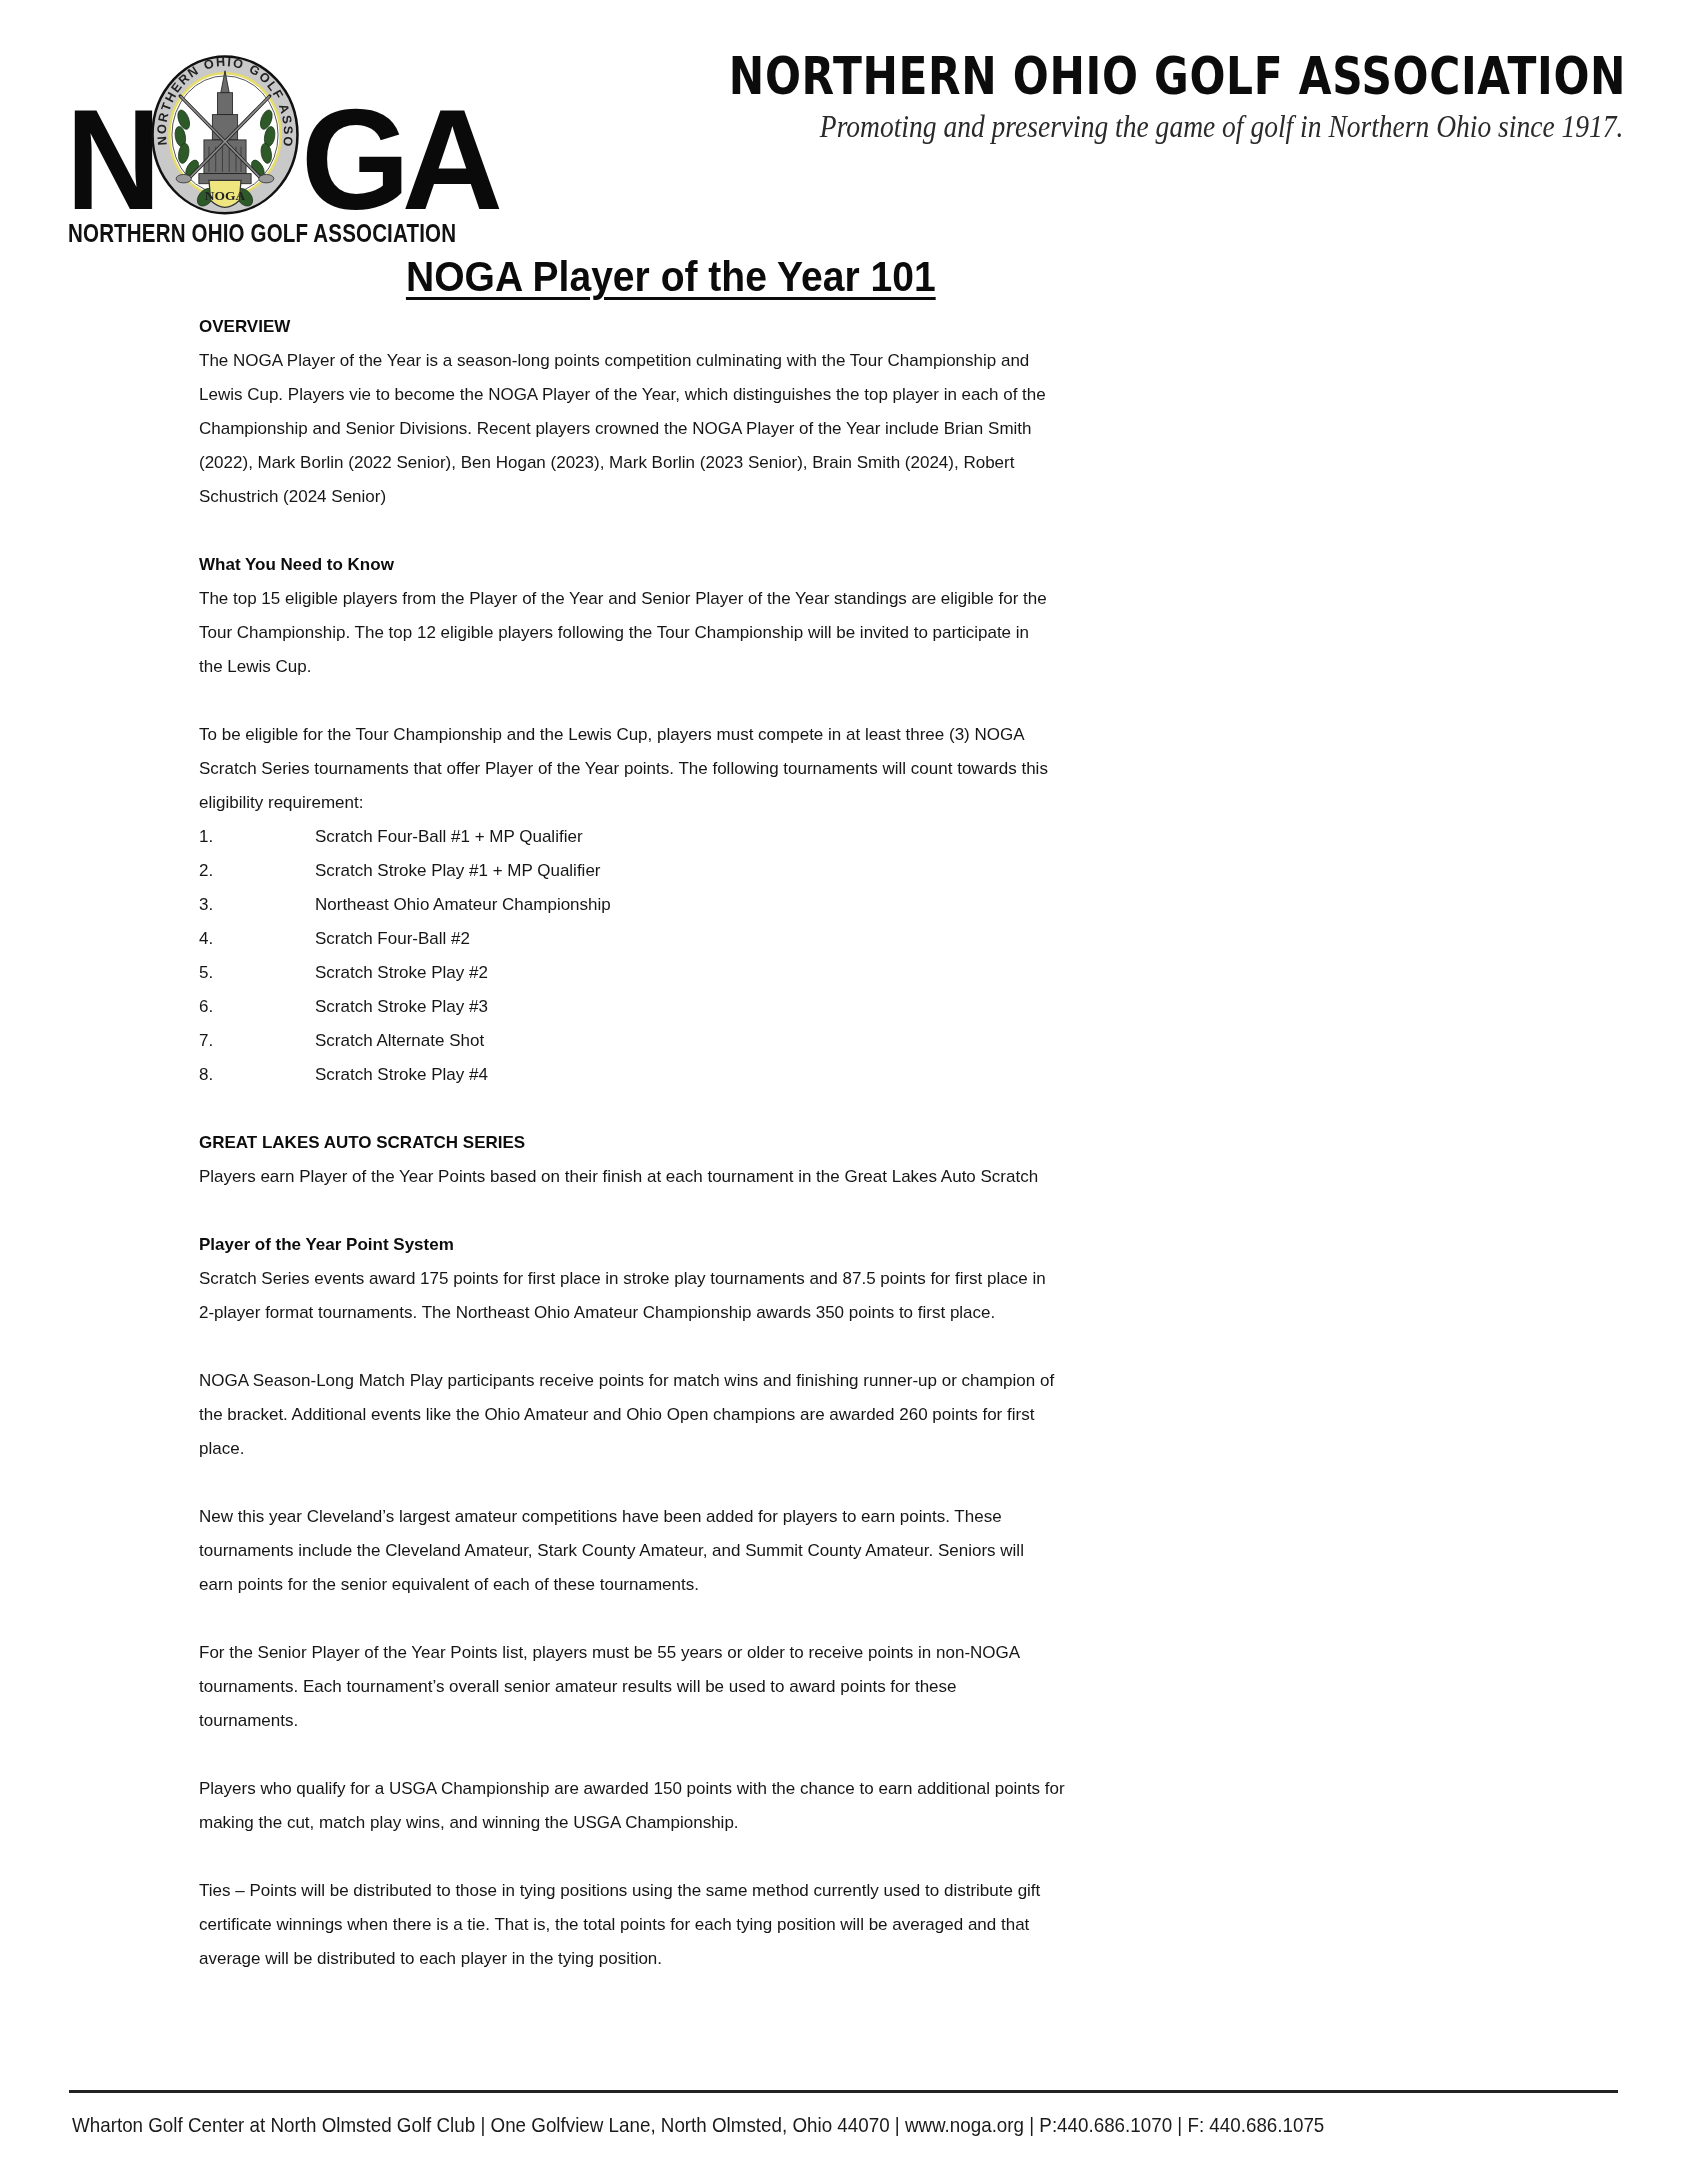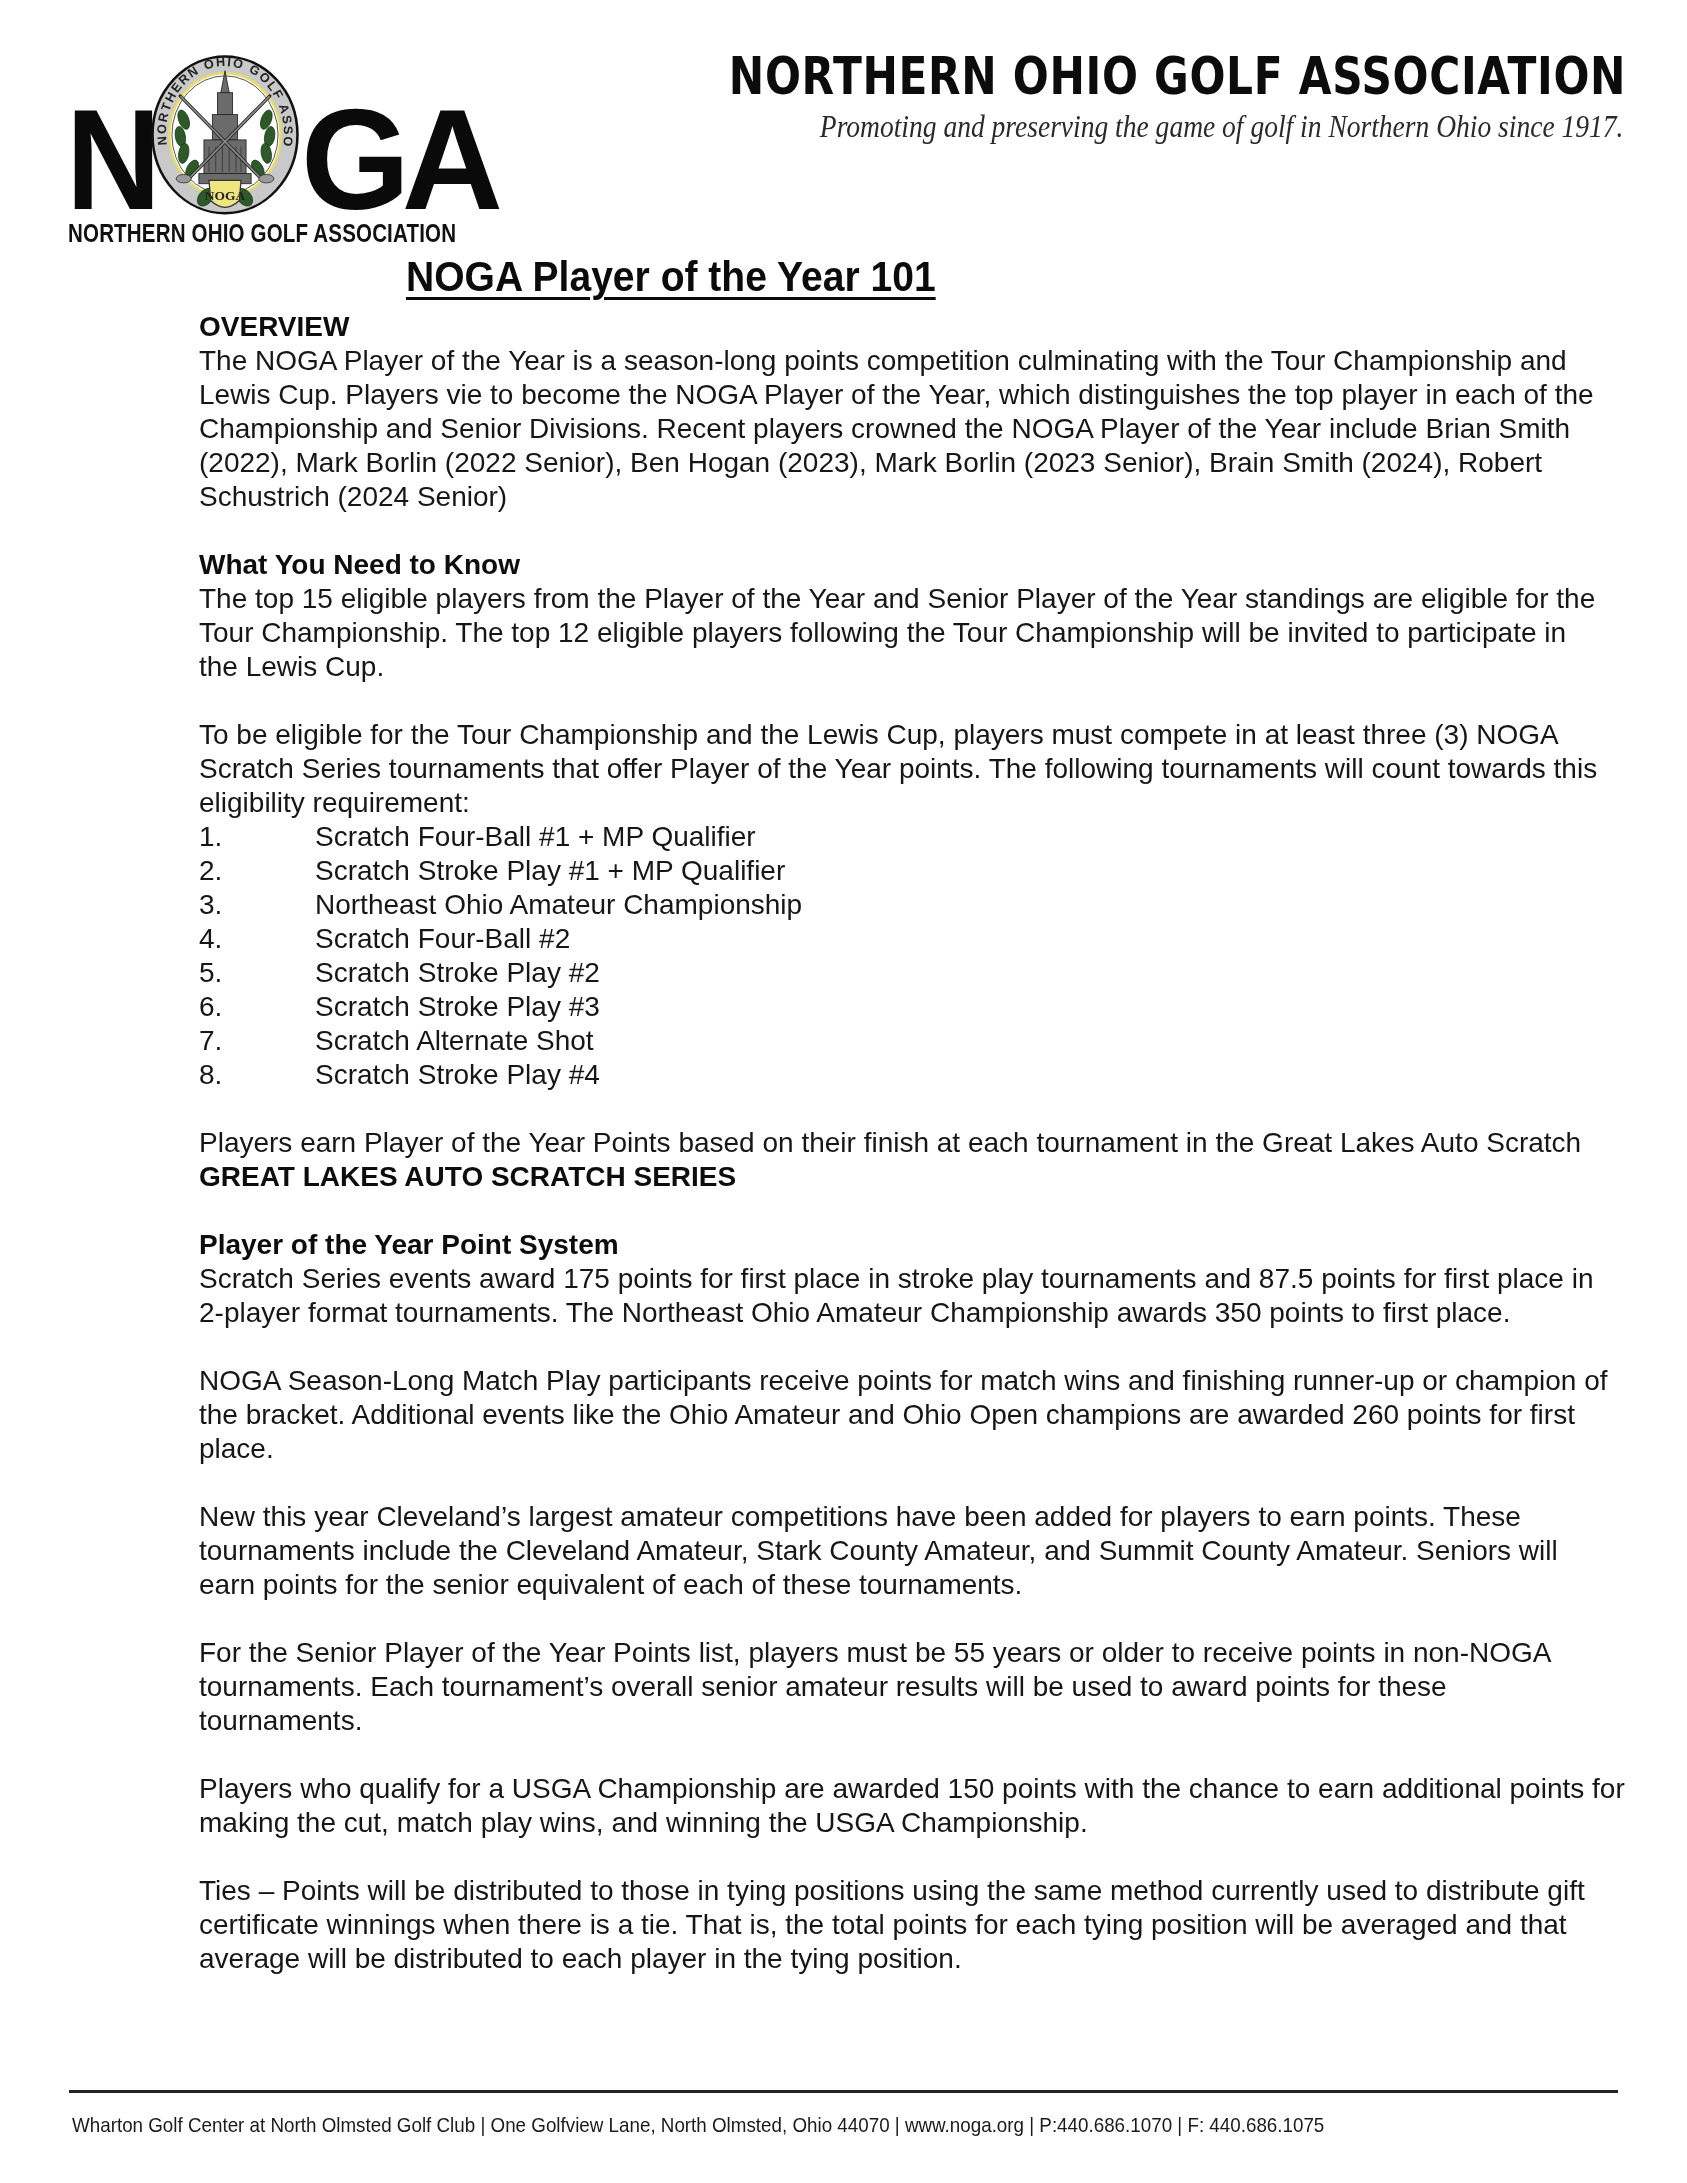--- a/index.html
+++ b/index.html
@@ -24,21 +24,21 @@
              font-size:32px; color:#2a2a2a; white-space:nowrap; line-height:1;
              transform:scaleX(0.86); transform-origin:right top; }
 
   
   #title { position:absolute; left:0; width:1341px; top:253px; text-align:center; }
   #title span { font-weight:700; font-size:42px; color:#0b0b0b; text-decoration:underline;
                 text-decoration-thickness:3.4px; text-underline-offset:5.9px; display:inline-block;
                 transform:scaleX(0.93); }
 
   
-  #body { position:absolute; left:199px; top:310px; width:1350px; font-size:28px; line-height:34px; color:#161616; }
+  #body { position:absolute; left:199px; top:310px; width:1350px; font-size:17px; line-height:34px; color:#161616; }
   .ln { white-space:nowrap; height:34px; }
   .blank { height:34px; }
   .hd { font-weight:700; color:#0d0d0d; }
   .li { white-space:nowrap; height:34px; position:relative; }
   .li .num { position:absolute; left:0; }
   .li .txt { position:absolute; left:116px; }
 
   
   #footer-rule { position:absolute; left:69px; width:1549px; top:2090px; height:2.5px; background:#222; }
   #footer-text { position:absolute; left:72px; top:2113px; font-size:21px; color:#1a1a1a; white-space:nowrap;
@@ -172,22 +172,22 @@
         </li>
       <li class="li">
           <span class="num">8.</span>
           <span class="txt">Scratch Stroke Play #4</span>
         </li>
     </ol>
   </section>
   <div class="blank"></div>
 
   <section>
+    <div class="ln hd">GREAT LAKES AUTO SCRATCH SERIES</div>
     <div class="ln">Players earn Player of the Year Points based on their finish at each tournament in the Great Lakes Auto Scratch</div>
-    <div class="ln hd">GREAT LAKES AUTO SCRATCH SERIES</div>
   </section>
   <div class="blank"></div>
 
   <section>
     <div class="ln hd">Player of the Year Point System</div>
     <div class="ln">Scratch Series events award 175 points for first place in stroke play tournaments and 87.5 points for first place in</div>
     <div class="ln">2-player format tournaments. The Northeast Ohio Amateur Championship awards 350 points to first place.</div>
     <div class="blank"></div>
     <div class="ln">NOGA Season-Long Match Play participants receive points for match wins and finishing runner-up or champion of</div>
     <div class="ln">the bracket. Additional events like the Ohio Amateur and Ohio Open champions are awarded 260 points for first</div>

